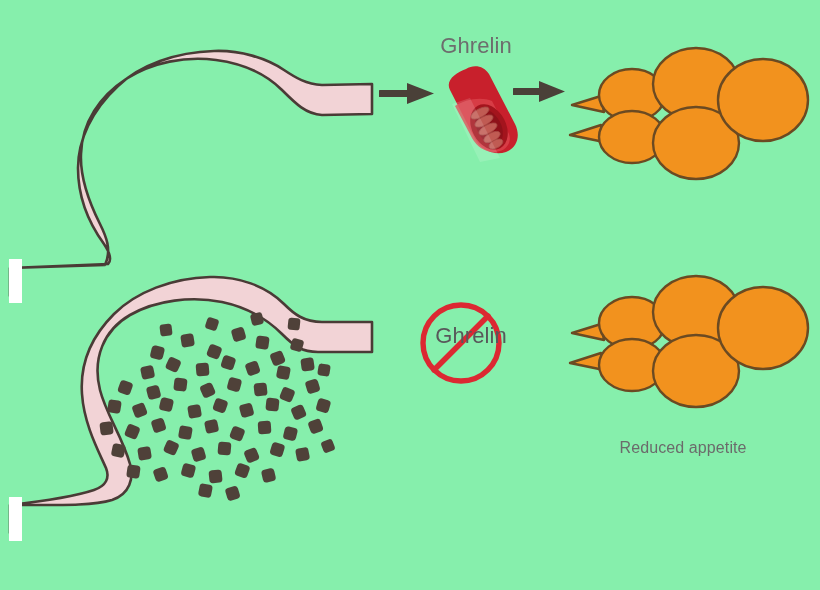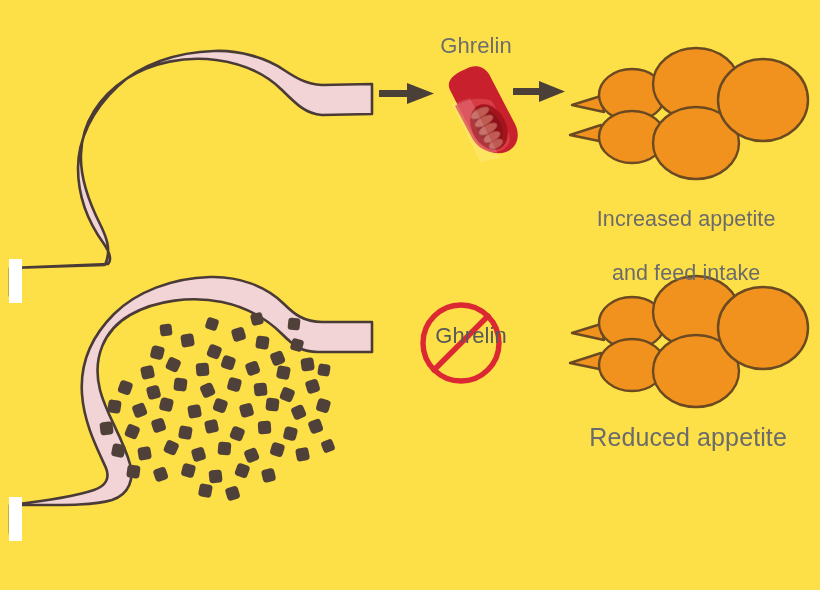--- a/index.html
+++ b/index.html
@@ -4,21 +4,21 @@
 <style>
   html, body {
     margin: 0;
     padding: 0;
     background: #ffffff;
   }
   #canvas {
     position: relative;
     width: 820px;
     height: 590px;
-    background: #fde047;
+    background: #86efac;
     overflow: hidden;
     font-family: "Liberation Sans", sans-serif;
   }
   #canvas svg.layer {
     position: absolute;
     left: 0;
     top: 0;
     width: 820px;
     height: 590px;
   }
@@ -49,23 +49,23 @@
   .label.outcome-top {
     left: 528px;
     top: 179px;
     width: 292px;
     font-size: 21.5px;
     line-height: 27px;
     color: #6b6b6b;
   }
   .label.outcome-bottom {
     left: 528px;
-    top: 397px;
+    top: 407px;
     width: 292px;
-    font-size: 25px;
+    font-size: 16px;
     line-height: 27px;
     color: #6b6b6b;
     text-align: center;
   }
 </style>
 </head>
 <body>
 
 <div id="canvas">
 
@@ -254,21 +254,20 @@
       <ellipse cx="696" cy="371" rx="43" ry="36"></ellipse>
       <ellipse cx="763" cy="328" rx="45" ry="41"></ellipse>
     </g>
   </svg>
 
   <div class="label ghrelin-top">Ghrelin</div>
 
   <div class="label ghrelin-blocked">Ghrelin</div>
 
   <div class="label outcome-top">
-    <span>Increased appetite</span><br>
-    <span>and feed intake</span>
+    <br>
   </div>
 
   <div class="label outcome-bottom">
     <span>Reduced appetite</span><br>
   </div>
 
 </div>
 
 </body></html>

